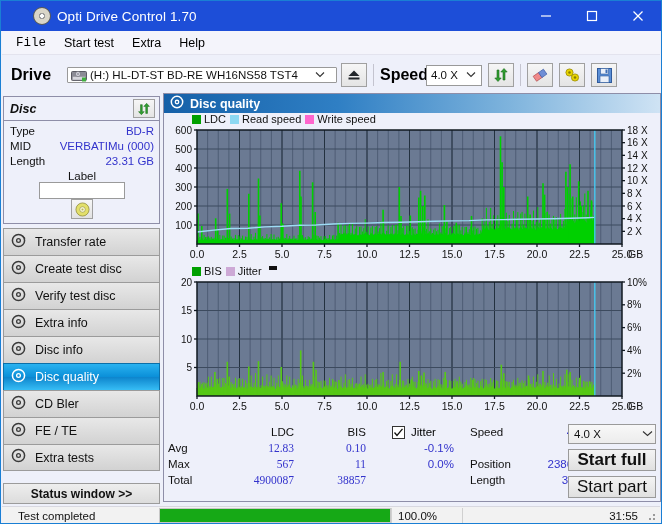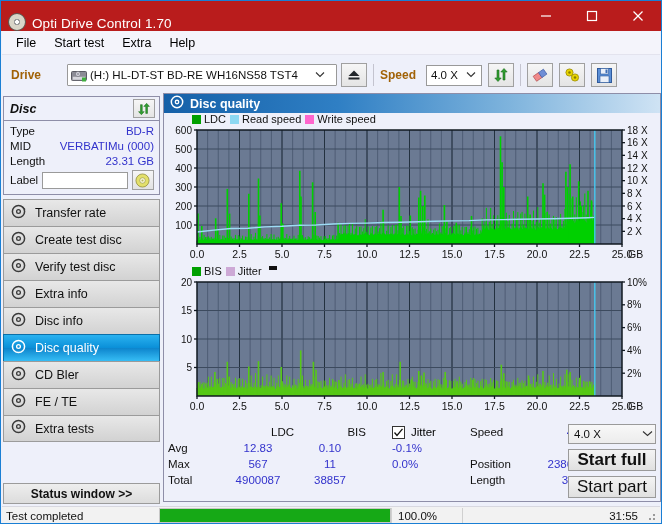--- a/index.html
+++ b/index.html
@@ -14,22 +14,22 @@
     position: relative;
     width: 662px; height: 524px;
     background: #eef0fa;
     border: 1px solid #1a7fd4;
     overflow: hidden;
   }
 
   
   .titlebar {
     position: absolute; left: 0; top: 0; width: 660px; height: 30px;
-    background: #b91c1c;
-    display: flex; align-items: flex-end;
+    background: #1d4ed8;
+    display: flex; align-items: center; padding-left: 25px;
   }
   .title-icon {
     width: 18px; height: 18px; margin-left: 7px; margin-right: 6px;
     border-radius: 50%;
     background: radial-gradient(circle at 50% 50%, #fdfdfd 0 16%, #9a9a9a 17% 27%, #d9d5c8 28% 72%, #8e8c80 73% 100%);
     border: 1px solid #5c5c55;
     flex: 0 0 auto;
   }
   .title-text {
     color: #fff; font-size: 13.5px; letter-spacing: .1px;
@@ -44,32 +44,32 @@
   
   .menubar {
     position: absolute; left: 1px; top: 30px; width: 658px; height: 24px;
     background: #f4f4fb;
     display: flex; align-items: center;
     border-bottom: 1px solid #e3e3ee;
   }
   .menu-item {
     font-size: 12.5px; color: #000; padding: 2px 9px; white-space: nowrap;
   }
-  .menu-item:first-child { margin-left: 5px; }
+  .menu-item:first-child { margin-left: 5px; font-family: Liberation Mono, monospace; }
 
   
   .toolbar {
     position: absolute; left: 1px; top: 55px; width: 658px; height: 38px;
     background: #eef0fa;
     display: flex; align-items: center; gap: 0;
   }
-  .tb-label { font-size: 12px; font-weight: bold; color: #a16207; }
+  .tb-label { font-size: 16px; font-weight: bold; color: #000000; }
   .drive-combo {
     display: flex; align-items: center;
-    height: 22px; background: #fff;
+    height: 16px; background: #fff;
     border: 1px solid #999; border-radius: 1px;
     padding: 0 8px 0 3px;
   }
   .drive-icon {
     width: 16px; height: 13px; position: relative; margin-right: 3px; flex:0 0 auto;
   }
   .drive-combo .txt { font-size: 11.5px; color: #111; white-space: nowrap; }
   .combo-arrow {
     width: 16px; text-align: center; color: #333; font-size: 9px; margin-left: auto;
   }
@@ -97,21 +97,21 @@
   }
   .disc-head {
     display: flex; align-items: center; justify-content: space-between;
     padding: 2px 4px 2px 6px; border-bottom: 1px solid #8e8ea8; font-style: italic;
   }
   .disc-head .t { font-size: 12.5px; font-weight: bold; color: #111; }
   .disc-rows { padding: 2px 5px 4px 6px; }
   .drow { display: flex; justify-content: space-between; align-items: center; height: 15px; }
   .drow .k { font-size: 11.5px; color: #111; }
   .drow .v { font-size: 11.5px; color: #3333cc; }
-  .label-row { display:flex; align-items:center; justify-content:space-between; margin-top: 2px; }
+  .label-row { display:flex; align-items:center; justify-content:space-between; margin-top: 2px; flex-direction: column; }
   .label-row .k { font-size: 11.5px; color: #111; }
   .label-input {
     width: 86px; height: 17px; background: #fff; border: 1px solid #9a9a9a;
   }
   .cd-btn {
     width: 22px; height: 20px;
     background: linear-gradient(#f6f6f6, #e2e2e2); border: 1px solid #a0a0a0;
     display:flex; align-items:center; justify-content:center;
   }
 
@@ -139,21 +139,21 @@
   }
   .statusbtn .lab { font-size: 12px; font-weight: bold; color: #111; }
 
   
   .statusstrip {
     position: absolute; left: 1px; top: 505px; width: 658px; height: 18px;
     background: #f2f2f2;
     border-top: 1px solid #d8d8e0;
     display: flex; align-items: center;
   }
-  .ss-text { font-size: 11.5px; color: #111; padding-left: 4px; width: 155px; }
+  .ss-text { font-size: 11.5px; color: #111; padding-left: 16px; width: 155px; }
   .ss-barwrap {
     width: 232px; height: 15px; background: #e6e6e6; border: 1px solid #c7c7c7; margin-left: 2px;
     position: relative;
   }
   .ss-bar { position:absolute; left:0; top:0; bottom:0; background: #16a916; }
   .ss-pct { font-size: 11.5px; color: #111; padding-left: 6px; width: 70px; }
   .ss-sep { width:1px; height: 16px; background: #d0d0d0; }
   .ss-time { font-size: 11.5px; color: #111; margin-left: auto; padding-right: 22px; }
   .grip { position:absolute; right: 3px; bottom: 2px; width: 12px; height: 12px; }
   .grip i { position:absolute; width:2px; height:2px; background:#9a9a9a; }
@@ -180,30 +180,30 @@
   .legend .it { display:flex; align-items:center; gap:3px; }
 
   
   .stats {
     position: absolute; left: 0; top: 328px; width: 496px; height: 79px;
     background: #eef0fa;
   }
   .stats-grid { position: absolute; left: 4px; top: 2px; font-size: 11.5px; }
   .sg-row { display:flex; height: 16px; align-items:center; }
   .sg-lab { width: 54px; color: #111; }
-  .sg-v { width: 72px; text-align: center; color: #3333cc; }
+  .sg-v { width: 72px; text-align: right; color: #3333cc; font-family: Liberation Serif, serif; }
   .sg-h { width: 72px; text-align: right; color: #111; }
 
   .jitter-block { position: absolute; left: 228px; top: 2px; font-size: 11.5px; }
   .jrow { display:flex; height: 16px; align-items:center; }
   .chk {
     width: 13px; height: 13px; border: 1px solid #333; background: #fff;
     display:flex; align-items:center; justify-content:center; margin-right: 6px;
   }
-  .jv { width: 62px; color: #3333cc; }
+  .jv { width: 62px; text-align:right; color: #3333cc; }
 
   .pos-block { position: absolute; left: 306px; top: 2px; font-size: 11.5px; }
   .prow { display:flex; height: 16px; align-items:center; }
   .p-lab { width: 58px; color: #111; }
   .p-v { width: 72px; text-align: right; color: #3333cc; }
 
   .btn-block { position: absolute; right: 4px; top: 2px; width: 88px; }
   .sel-speed {
     width: 88px; height: 20px; background: linear-gradient(#f8f8f8,#ececec);
     border: 1px solid #9a9a9a; display:flex; align-items:center; padding: 0 2px 0 5px;

